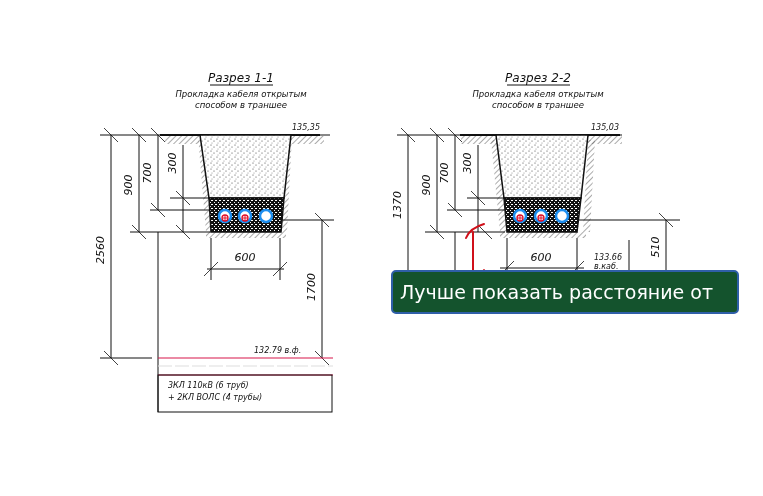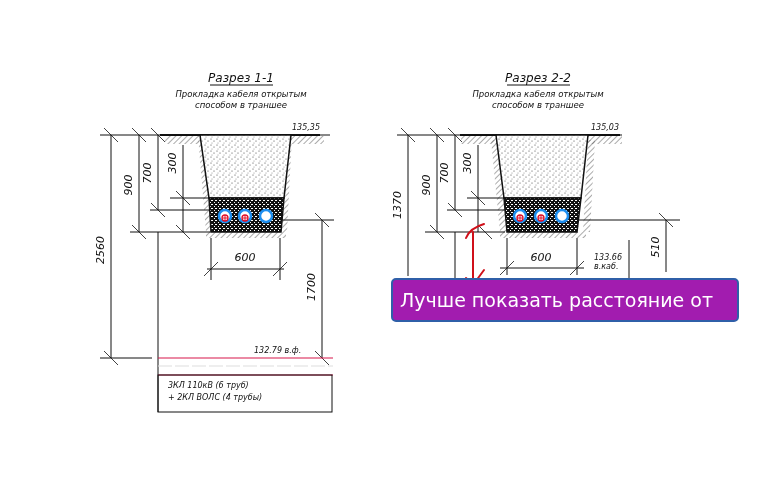--- a/index.html
+++ b/index.html
@@ -1,21 +1,21 @@
 <!DOCTYPE html>
 <html><head>
 <meta charset="utf-8">
 <style>
   html, body { margin:0; padding:0; background:#ffffff; }
   body { width:763px; height:496px; position:relative; overflow:hidden; font-family:"DejaVu Sans", sans-serif; }
   svg.drawing { position:absolute; left:0; top:0; }
   .cad { font-family:"DejaVu Sans", sans-serif; font-style:italic; fill:#111; }
   .tooltip {
-    position:absolute; left:391px; top:278px; width:348px; height:44px;
-    background:#a21caf; border:2px solid #2f5fa8; border-radius:5px; box-sizing:border-box;
+    position:absolute; left:391px; top:270px; width:348px; height:44px;
+    background:#14532d; border:2px solid #2f5fa8; border-radius:5px; box-sizing:border-box;
     color:#ffffff; font-family:"DejaVu Sans", sans-serif; font-size:19px; line-height:40px;
     padding-left:7px; white-space:nowrap; overflow:hidden;
   }
 </style>
 </head>
 <body>
 
 <svg class="drawing" width="763" height="496" viewBox="0 0 763 496">
   <defs>
     <pattern id="hatch" width="4" height="4" patternUnits="userSpaceOnUse" patternTransform="rotate(45)">

